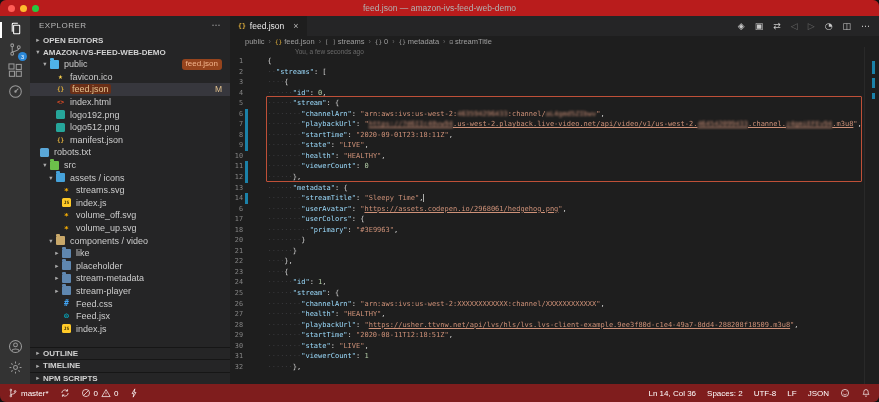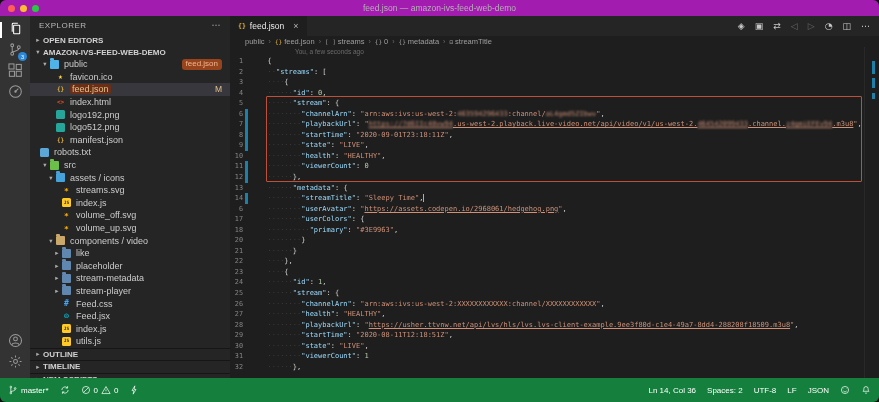--- a/index.html
+++ b/index.html
@@ -1,21 +1,21 @@
 <!DOCTYPE html>
 <html><head>
 <meta charset="utf-8">
 <style>
   * { box-sizing: border-box; margin: 0; padding: 0; }
   html,body { background:#101010; }
   body { width:879px; height:402px; font-family:"Liberation Sans",sans-serif; overflow:hidden; }
   .window { width:879px; height:402px; border-radius:6px; overflow:hidden; display:flex; flex-direction:column; background:#1e1e1e; }
 
   
-  .titlebar { height:16px; background:#a21caf; display:flex; align-items:center; position:relative; flex:none; }
+  .titlebar { height:16px; background:#b91c1c; display:flex; align-items:center; position:relative; flex:none; }
   .lights { display:flex; gap:5px; padding-left:8px; z-index:2; }
   .light { width:7px; height:7px; border-radius:50%; }
   .win-title { position:absolute; left:0; right:0; text-align:center; font-size:8.5px; color:#b3b3b3; }
 
   .main { flex:1; display:flex; min-height:0; }
 
   
   .activitybar { width:30px; background:#333333; flex:none; display:flex; flex-direction:column; align-items:center; padding-top:4px; }
   .ab-item { width:30px; height:20px; display:flex; align-items:center; justify-content:center; color:#9a9a9a; position:relative; margin-bottom:1px; }
   .ab-item svg { width:15px; height:15px; stroke-width:1.1; }
@@ -66,21 +66,21 @@
   .ltxt { flex:1; min-width:0; overflow:hidden; padding-left:20px; color:#d4d4d4; }
   .ws { color:#3d3d40; }
   .tk-p { color:#d4d4d4; } .tk-k { color:#9cdcfe; } .tk-s { color:#ce9178; }
   .tk-n { color:#b5cea8; } .tk-l { color:#ce9178; text-decoration:underline; }
   .blur { filter:blur(1.1px); }
   .cursor { display:inline-block; width:1px; height:8px; background:#aeafad; vertical-align:middle; }
   .red-box { position:absolute; left:36px; top:49px; width:596px; height:86px; border:1px solid #bf5038; border-radius:1px; pointer-events:none; }
   .ruler-mark { position:absolute; right:4px; width:3px; background:#1b81a8; }
 
   
-  .statusbar { height:24px; background:#15803d; display:flex; align-items:center; color:#ffffff; font-size:8px; padding:0 8px; flex:none; }
+  .statusbar { height:18px; background:#7f1d1d; display:flex; align-items:center; color:#ffffff; font-size:8px; padding:0 8px; flex:none; }
   .sb-left { display:flex; gap:11px; align-items:center; }
   .sb-right { margin-left:auto; display:flex; gap:11px; align-items:center; }
   .sb-item { display:flex; align-items:center; gap:3px; }
   .sicon { display:inline-flex; }
   .sicon svg { width:10px; height:10px; stroke-width:1; }
 </style>
 </head>
 <body>
 
 <div class="window">
@@ -263,25 +263,20 @@
           </div>
           <div class="tree-row" style="padding-left: 22px;">
             <span class="chev"></span>
             <span class="ti" style="color: rgb(0, 188, 212); font-size: 8px; font-weight: bold;">◎</span>
             <span class="tree-label">Feed.jsx</span>
           </div>
           <div class="tree-row" style="padding-left: 22px;">
             <span class="chev"></span>
             <span class="ti ti-box" style="background: rgb(255, 202, 40); color: rgb(51, 42, 0); font-size: 4.5px; font-weight: bold;">JS</span>
             <span class="tree-label">index.js</span>
-          </div>
-          <div class="tree-row" style="padding-left: 22px;">
-            <span class="chev"></span>
-            <span class="ti ti-box" style="background: rgb(255, 202, 40); color: rgb(51, 42, 0); font-size: 4.5px; font-weight: bold;">JS</span>
-            <span class="tree-label">utils.js</span>
           </div>
         </div>
       <div style="margin-top:auto" id="sb-bottom">
           <div class="sb-section bordered">
             <span class="chev">▸</span>
             <span>OUTLINE</span>
           </div>
           <div class="sb-section bordered">
             <span class="chev">▸</span>
             <span>TIMELINE</span>

